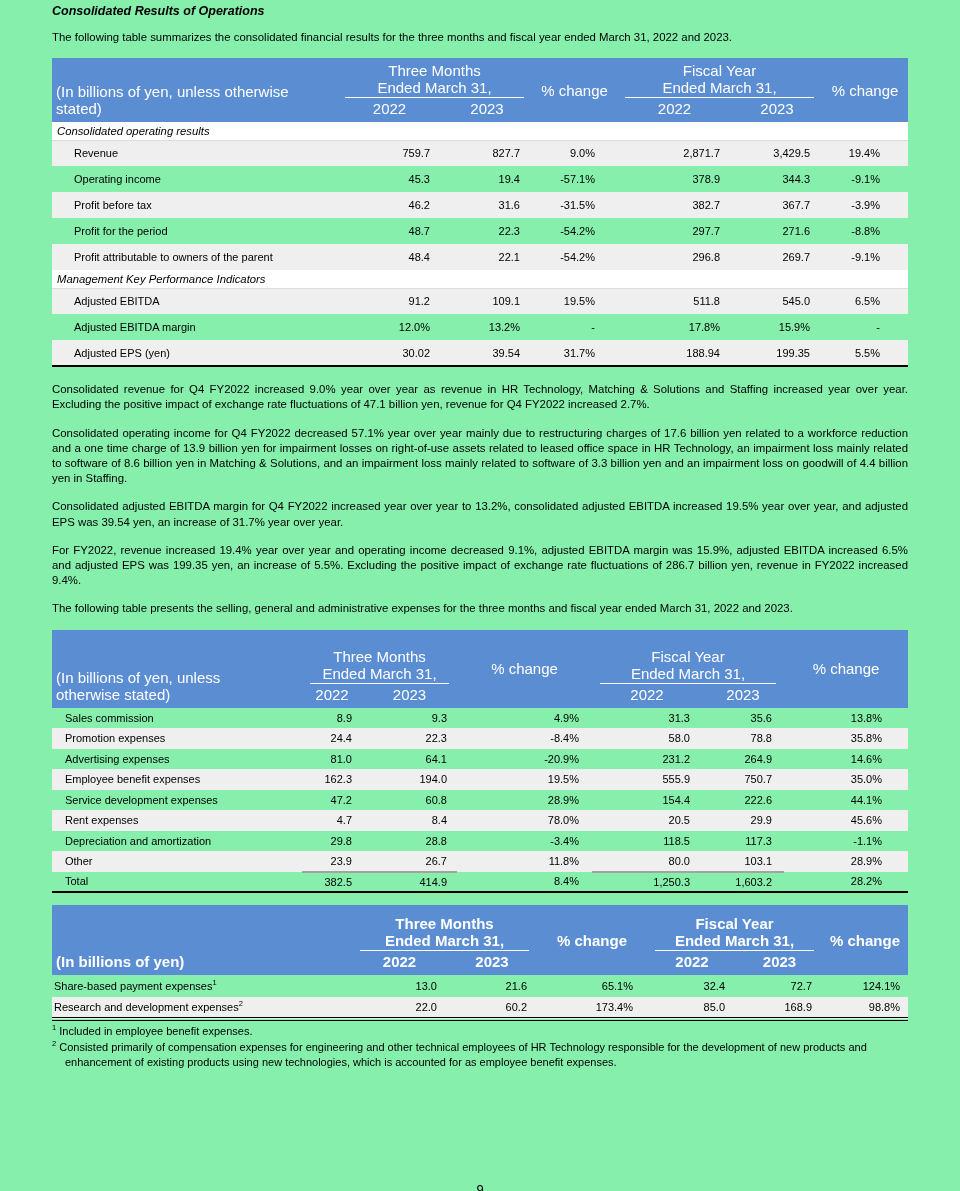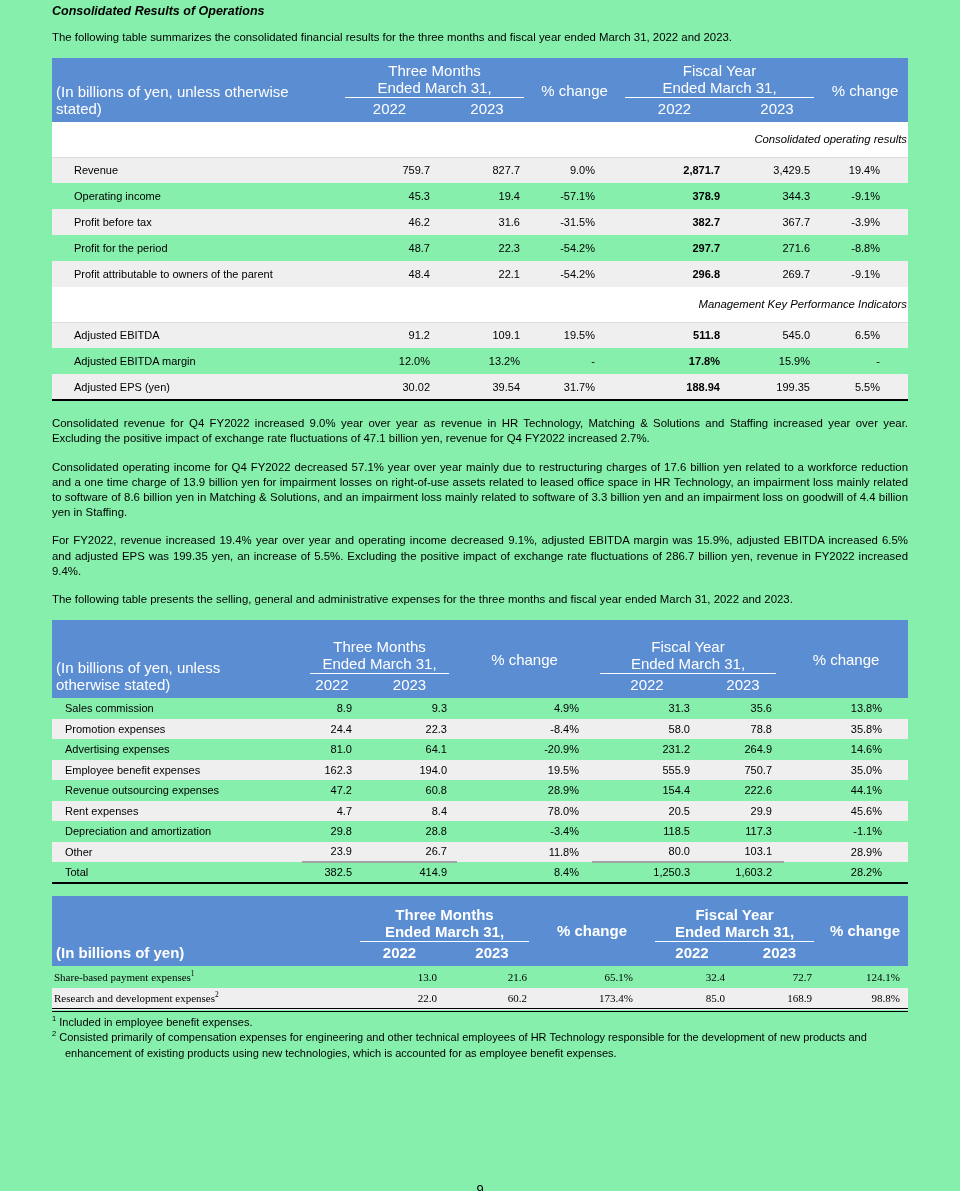--- a/index.html
+++ b/index.html
@@ -26,33 +26,33 @@
   #t3 .g1 { padding-top:10px; }
   .g2 { text-align:center; margin:0 8px; padding-bottom:1px; border-bottom:1px solid #fff; }
   th.pct { text-align:center; vertical-align:middle; }
   tr.years th { text-align:center; padding:2px 0 5px 0; height:19px; }
   #t2 tr.years th { height:22px; }
   #t3 tr.years th { height:22px; }
   #t3 thead th { font-weight:bold; }
 
   tbody td { font-size:11px; height:26px; vertical-align:middle; }
   #t2 tbody td { height:20.5px; }
-  #t3 tbody td { height:22px;font-family:Liberation Serif, serif; }
+  #t3 tbody td { height:22px; }
   tr.shaded td { background:var(--stripe,#EFEFEF); }
-  td.section-label { font-style:italic; font-size:11.3px; height:35px; padding-left:5px; border-bottom:1px solid #DCDCDC; background:#fff;text-align:right; }
+  td.section-label { font-style:italic; font-size:11.3px; height:18px; padding-left:5px; border-bottom:1px solid #DCDCDC; background:#fff; }
   td.row-label { padding-left:22px; }
   #t2 td.row-label { padding-left:13px; }
   #t3 td.row-label { padding-left:2px; }
   tr.total td.row-label { padding-left:46px; }
   td.num { text-align:right; }
   td.acct { border-top:2px solid #a3a3a3; }
   sup { font-size:7.5px; vertical-align:super; line-height:0; }
 
   #t1 td.c0 { padding-right:12px; } #t1 td.c1 { padding-right:12px; }
-  #t1 td.c2 { padding-right:22px; } #t1 td.c3 { padding-right:12px;font-weight:bold; }
+  #t1 td.c2 { padding-right:22px; } #t1 td.c3 { padding-right:12px; }
   #t1 td.c4 { padding-right:12px; } #t1 td.c5 { padding-right:28px; }
 
   #t2 td.c0 { padding-right:10px; } #t2 td.c1 { padding-right:10px; }
   #t2 td.c2 { padding-right:13px; } #t2 td.c3 { padding-right:12px; }
   #t2 td.c4 { padding-right:12px; } #t2 td.c5 { padding-right:26px; }
 
   #t3 td.c0 { padding-right:10px; } #t3 td.c1 { padding-right:10px; }
   #t3 td.c2 { padding-right:14px; } #t3 td.c3 { padding-right:12px; }
   #t3 td.c4 { padding-right:10px;margin-top:16px; } #t3 td.c5 { padding-right:8px; }
 
@@ -179,20 +179,21 @@
           <td class="num c2">31.7%</td>
           <td class="num c3">188.94</td>
           <td class="num c4">199.35</td>
           <td class="num c5">5.5%</td>
         </tr>
       </tbody>
   </table>
 
   <p class="body-text">Consolidated revenue for Q4 FY2022 increased 9.0% year over year as revenue in HR Technology, Matching &amp; Solutions and Staffing increased year over year. Excluding the positive impact of exchange rate fluctuations of 47.1 billion yen, revenue for Q4 FY2022 increased 2.7%.</p>
   <p class="body-text">Consolidated operating income for Q4 FY2022 decreased 57.1% year over year mainly due to restructuring charges of 17.6 billion yen related to a workforce reduction and a one time charge of 13.9 billion yen for impairment losses on right-of-use assets related to leased office space in HR Technology, an impairment loss mainly related to software of 8.6 billion yen in Matching &amp; Solutions, and an impairment loss mainly related to software of 3.3 billion yen and an impairment loss on goodwill of 4.4 billion yen in Staffing.</p>
+  <p class="body-text">Consolidated adjusted EBITDA margin for Q4 FY2022 increased year over year to 13.2%, consolidated adjusted EBITDA increased 19.5% year over year, and adjusted EPS was 39.54 yen, an increase of 31.7% year over year.</p>
   <p class="body-text">For FY2022, revenue increased 19.4% year over year and operating income decreased 9.1%, adjusted EBITDA margin was 15.9%, adjusted EBITDA increased 6.5% and adjusted EPS was 199.35 yen, an increase of 5.5%. Excluding the positive impact of exchange rate fluctuations of 286.7 billion yen, revenue in FY2022 increased 9.4%.</p>
   <p class="body-text">The following table presents the selling, general and administrative expenses for the three months and fiscal year ended March 31, 2022 and 2023.</p>
 
   <table id="t2">
     <colgroup>
       <col style="width:250px">
         <col style="width:60px">
         <col style="width:95px">
         <col style="width:135px">
       <col style="width:110px">
@@ -254,21 +255,21 @@
         <tr class="data shaded">
           <td class="row-label">Employee benefit expenses</td>
           <td class="num c0">162.3</td>
           <td class="num c1">194.0</td>
           <td class="num c2">19.5%</td>
           <td class="num c3">555.9</td>
           <td class="num c4">750.7</td>
           <td class="num c5">35.0%</td>
         </tr>
         <tr class="data">
-          <td class="row-label">Revenue outsourcing expenses</td>
+          <td class="row-label">Service development expenses</td>
           <td class="num c0">47.2</td>
           <td class="num c1">60.8</td>
           <td class="num c2">28.9%</td>
           <td class="num c3">154.4</td>
           <td class="num c4">222.6</td>
           <td class="num c5">44.1%</td>
         </tr>
         <tr class="data shaded">
           <td class="row-label">Rent expenses</td>
           <td class="num c0">4.7</td>

